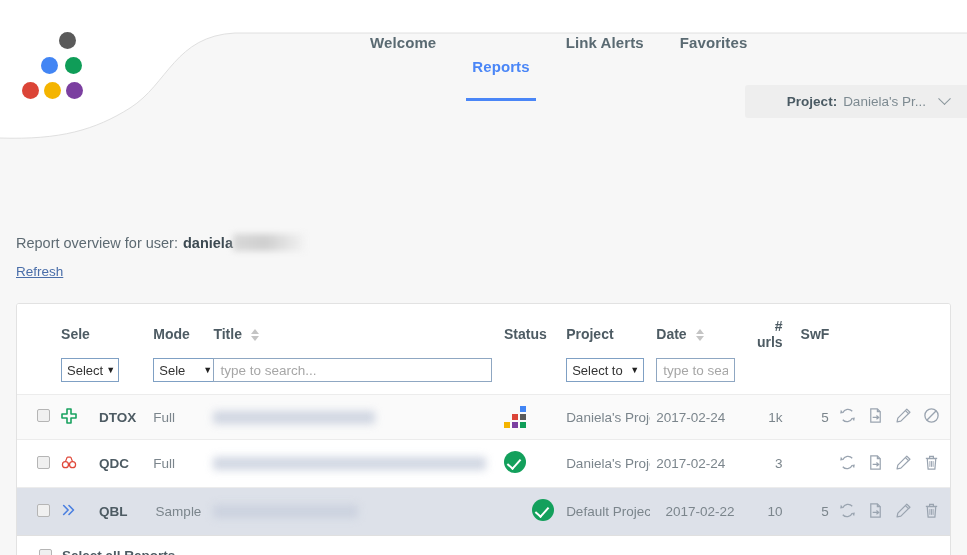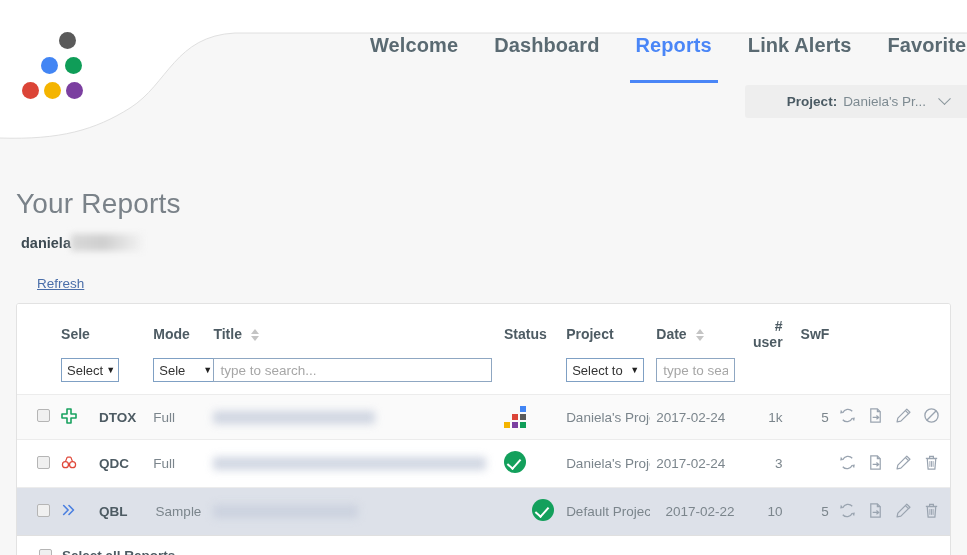--- a/index.html
+++ b/index.html
@@ -47,31 +47,31 @@
 
   .nav {
     position: absolute;
     left: 352px;
     top: 28px;
     display: flex;
     align-items: flex-start;
     gap: 0px;
   }
   .nav-item {
-    font-size: 20px;
+    font-size: 15px;
     font-weight: bold;
     color: #5a6a72;
     padding: 6px 18px 26px 18px;
     cursor: pointer;
     position: relative;
     white-space: nowrap;
     letter-spacing: 0.1px;
     text-align: right;
   }
-  .nav-item.active { color: #4a86f7; }
+  .nav-item.active { color: #4a86f7; margin-top: 24px; }
   .nav-item.active::after {
     content: "";
     position: absolute;
     left: 12px; right: 12px;
     bottom: 0;
     height: 3px;
     background: #4a86f7;
   }
 
   .project-chip {
@@ -128,26 +128,25 @@
   .redacted {
     display: inline-block;
     width: 72px;
     height: 17px;
     margin-left: 0px;
     background: linear-gradient(90deg,#d8d8d8,#cfcfcf 45%,#ebebeb 88%,#f4f4f4);
     filter: blur(3px);
   }
   .refresh-link {
     position: absolute;
-    left: 16px; top: 136px;
+    left: 16px; top: 124px;
     font-size: 13.5px;
     color: #4a6ea9;
     text-decoration: underline;
     cursor: pointer;
-    margin-left: 21px;
   }
 
   
   .card {
     position: absolute;
     left: 16px;
     top: 163px;
     width: 935px;
     background: #ffffff;
     border: 1px solid #e2e2e2;
@@ -297,39 +296,38 @@
     <span class="dot" style="left:37px;top:0px;  background:#5a5a5a;"></span>
     <span class="dot" style="left:19px;top:25px; background:#4285f4;"></span>
     <span class="dot" style="left:43px;top:25px; background:#0f9d58;"></span>
     <span class="dot" style="left:0px; top:50px; background:#db4437;"></span>
     <span class="dot" style="left:22px;top:50px; background:#f4b400;"></span>
     <span class="dot" style="left:44px;top:50px; background:#7b3fa0;"></span>
   </div>
 
   <div class="nav">
     <div class="nav-item">Welcome</div>
-    <div class="nav-item">Dashboard</div>
     <div class="nav-item active">Reports</div>
     <div class="nav-item">Link Alerts</div>
     <div class="nav-item">Favorites</div>
 
   </div>
 </div>
 
 <div class="project-chip">
   <b>Project:</b>
   <span>Daniela's Pr...</span>
   <span class="chev"></span>
 </div>
 
 <div class="content">
 
-  <div class="page-title">Your Reports</div>
 
   <div class="page-sub">
+    <span>Report overview for user:</span>
     <b style="margin-left:5px;">daniela</b>
     <span class="redacted"></span>
   </div>
 
   <div class="refresh-link">Refresh</div>
 
   <div class="card">
     <table>
       <colgroup>
         <col style="width:38px">
@@ -361,21 +359,21 @@
           <th>Project</th>
           <th>
             <span>Date</span>
             <span class="sorter">
               <svg width="10" height="14" viewBox="0 0 10 14">
                   <path d="M5 1 L9 6 L1 6 Z" fill="#c4c4c4"></path>
                   <path d="M5 13 L9 8 L1 8 Z" fill="#c4c4c4"></path>
                 </svg>
             </span>
           </th>
-          <th style="text-align:right;padding-right:12px;"># user</th>
+          <th style="text-align:right;padding-right:12px;"># urls</th>
           <th style="text-align:right;padding-right:6px;">SwF</th>
           <th></th>
         </tr>
         <tr class="filter-row">
           <td></td>
           <td>
             <span class="sel tool">
               <span>Select</span>
               <span class="caret">▼</span>
             </span>

